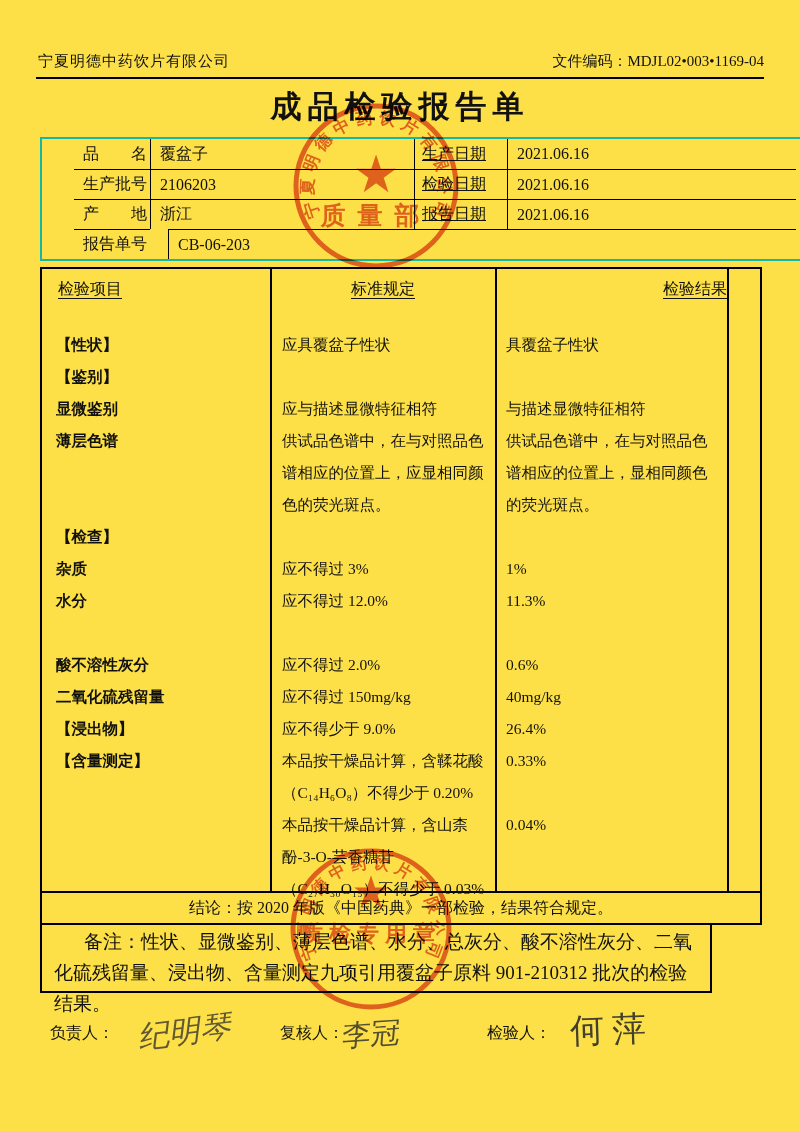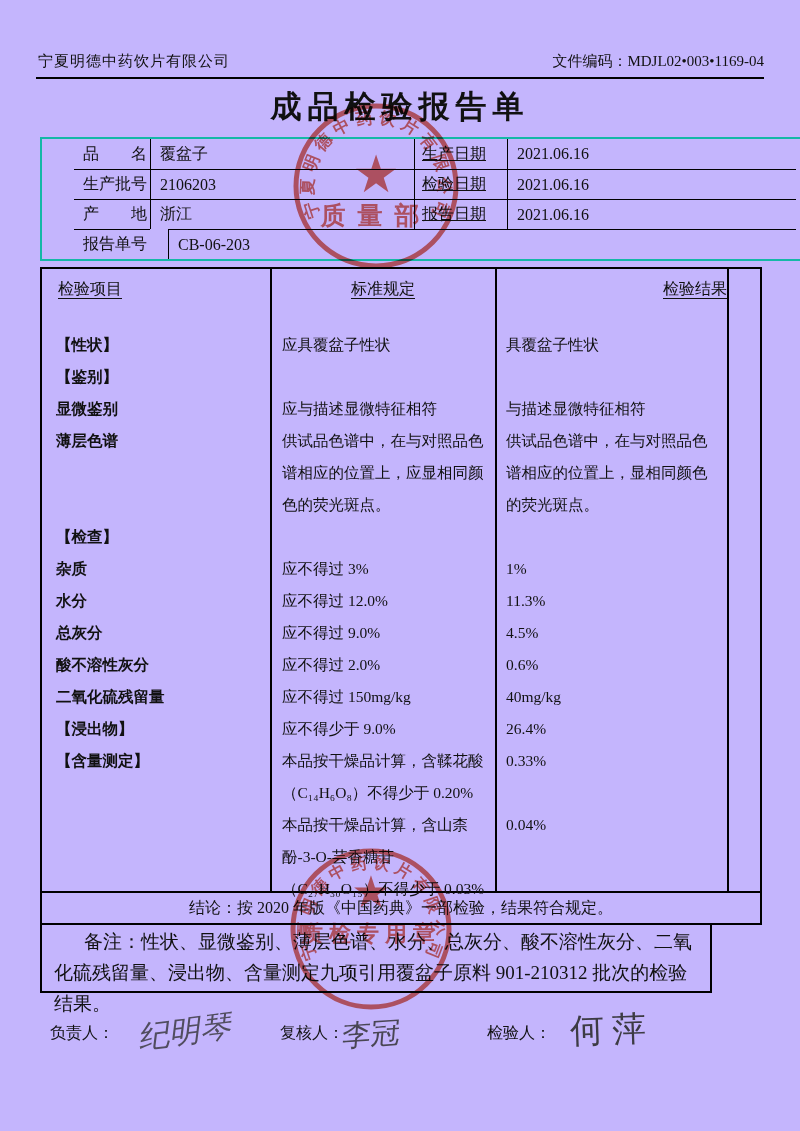--- a/index.html
+++ b/index.html
@@ -1,16 +1,16 @@
 <!DOCTYPE html>
 <html><head>
 <meta charset="utf-8">
 <style>
   html,body{margin:0;padding:0;background:#888;}
-  .page{position:relative;width:800px;height:1131px;background:#c4b5fd;margin:0 auto;
+  .page{position:relative;width:800px;height:1131px;background:#fde047;margin:0 auto;
         font-family:"Liberation Serif","DejaVu Serif",serif;color:#111;overflow:hidden;}
   .abs{position:absolute;}
   
   .company{left:38px;top:52px;font-size:15px;letter-spacing:1px;}
   .doccode{right:36px;top:52px;font-size:15px;}
   .headrule{left:36px;top:77px;width:728px;height:2px;background:#000;}
   .title{left:0;top:86px;width:100%;text-align:center;font-size:31px;font-weight:bold;letter-spacing:6px;}
   
   .info-table{left:40px;top:137px;width:767px;height:124px;border:2px solid #14b8a6;box-sizing:border-box;
               display:grid;grid-template-columns:76px 264px 93px 289px;grid-auto-rows:30px;font-size:16px;padding-left:32px;}
@@ -118,25 +118,20 @@
     <div class="mrow" style="top:284px">
       <div class="c1">杂质</div>
       <div class="c2">应不得过 3%</div>
       <div class="c3">1%</div>
     </div>
     <div class="mrow" style="top:316px">
       <div class="c1">水分</div>
       <div class="c2">应不得过 12.0%</div>
       <div class="c3">11.3%</div>
     </div>
-    <div class="mrow" style="top:348px">
-      <div class="c1">总灰分</div>
-      <div class="c2">应不得过 9.0%</div>
-      <div class="c3">4.5%</div>
-    </div>
     <div class="mrow" style="top:380px">
       <div class="c1">酸不溶性灰分</div>
       <div class="c2">应不得过 2.0%</div>
       <div class="c3">0.6%</div>
     </div>
     <div class="mrow" style="top:412px">
       <div class="c1">二氧化硫残留量</div>
       <div class="c2">应不得过 150mg/kg</div>
       <div class="c3">40mg/kg</div>
     </div>

